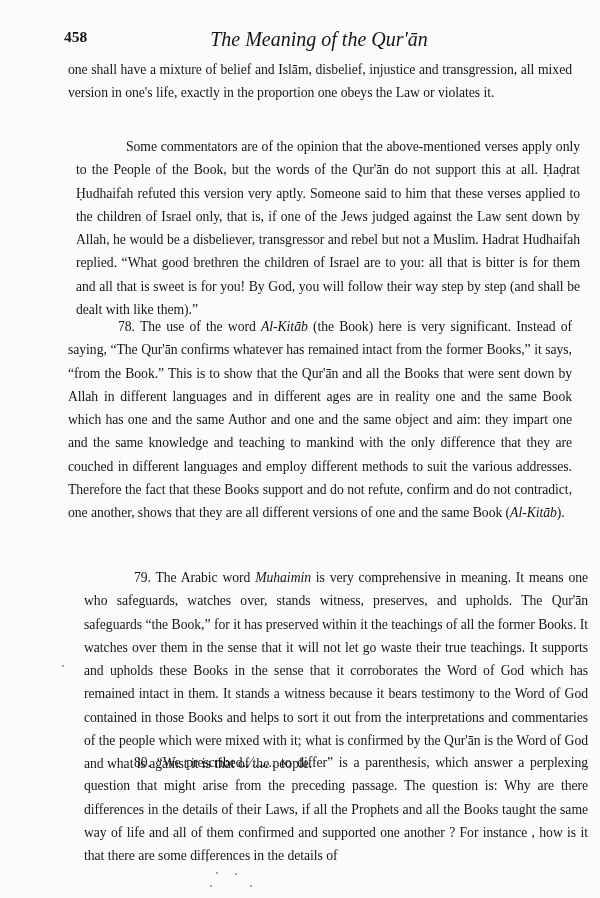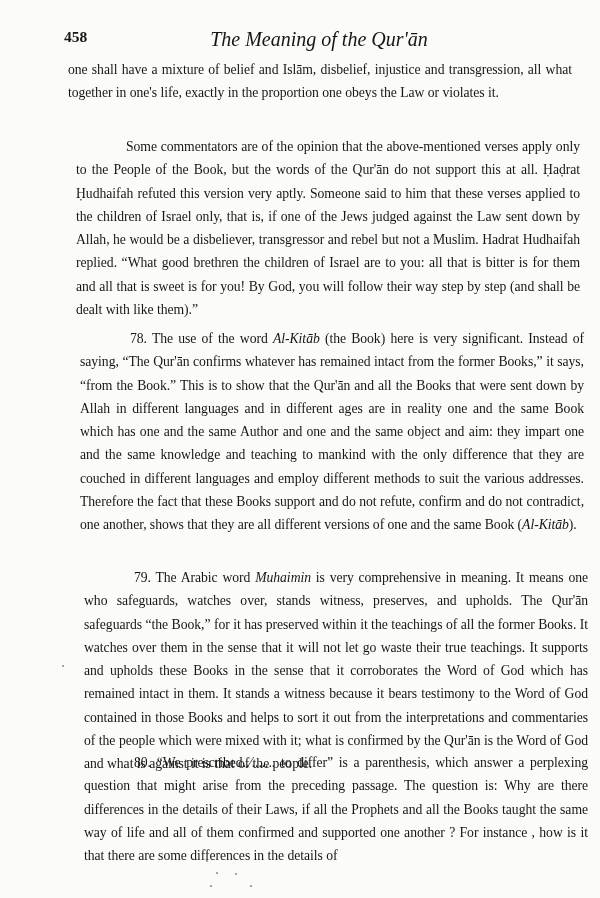--- a/index.html
+++ b/index.html
@@ -73,28 +73,28 @@
 <body>
 
 <div class="page">
 
   <div class="header">
     <span class="page-number">458</span>
     <span class="running-title">The Meaning of the Qur'ān</span>
   </div>
 
   <p class="para" style="top:58px; margin:0;">
-    <span>one  shall have a mixture of belief and Islām, disbelief, injustice and transgression, all what together in one's life, exactly in the proportion one obeys the Law or violates it.</span>
+    <span>one  shall have a mixture of belief and Islām, disbelief, injustice and transgression, all mixed version in one's life, exactly in the proportion one obeys the Law or violates it.</span>
   </p>
 
   <p class="para indent" style="top:127px; margin:8px;">
     <span>Some commentators are of the opinion that the above-mentioned verses apply only to the People of the Book, but the words of the Qur'ān do not support this at all. Ḥaḍrat Ḥudhaifah refuted this version very aptly. Someone said to him that these verses applied to the children of Israel only, that is, if one of the Jews judged against the Law sent down by Allah, he would be a disbeliever, transgressor and rebel but not a Muslim. Hadrat Hudhaifah replied. “What good brethren the children of Israel are to you: all that is bitter is for them and all that is sweet is for you! By God, you will follow their way step by step (and shall be dealt with like them).”</span>
   </p>
 
-  <p class="para indent" style="top:315px; margin:12px;">
+  <p class="para indent" style="top:315px; margin:0;">
     <span>78. The use of the word </span><em>Al-Kitāb</em><span> (the Book) here is very significant. Instead of saying, “The Qur'ān confirms whatever has remained intact from the former Books,” it says, “from the Book.” This is to show that the Qur'ān and all the Books that were sent down by Allah in different languages and in different ages are in reality one and the same Book which has one and the same Author and one and the same object and aim: they impart one and the same knowledge and teaching to mankind with the only difference that they are couched in different languages and employ different methods to suit the various addresses. Therefore the fact that these Books support and do not refute, confirm and do not contradict, one another, shows that they are all different versions of one and the same Book (</span><em>Al-Kitāb</em><span>).</span>
   </p>
 
   <p class="para indent" style="top:550px; margin:16px;">
     <span>79. The Arabic word </span><em>Muhaimin</em><span> is very comprehensive in meaning. It means one who safeguards, watches over, stands witness, preserves, and upholds. The Qur'ān safeguards “the Book,” for it has preserved within it the teachings of all the former Books. It watches over them in the sense that it will not let go waste their true teachings. It supports and upholds these Books in the sense that it corroborates the Word of God which has remained intact in them. It stands a witness because it bears testimony to the Word of God contained in those Books and helps to sort it out from the interpretations and commentaries of the people which were mixed with it; what is confirmed by the Qur'ān is the Word of God and what is against it is that of the people.</span>
   </p>
 
   <p class="para indent" style="top:735px; margin:16px;">
     <span>80. “We prescribed..⁄....... to differ” is a parenthesis, which answer a perplexing question that might arise from the preceding passage. The question is: Why are there differences in the details of their Laws, if all the Prophets and all the Books taught the same way of life and all of them confirmed and supported one another ? For instance , how is it that there are some differences in the details of</span>
   </p>

